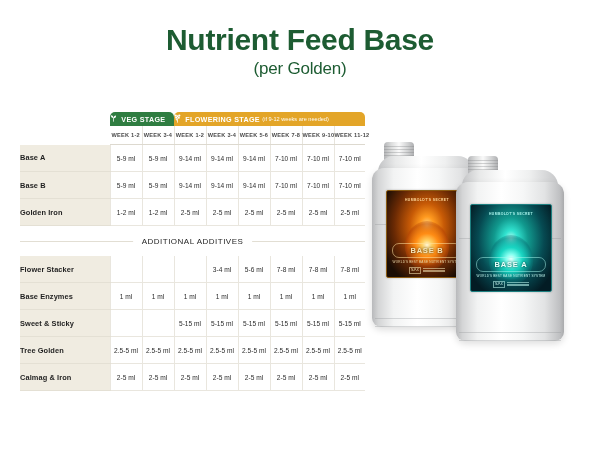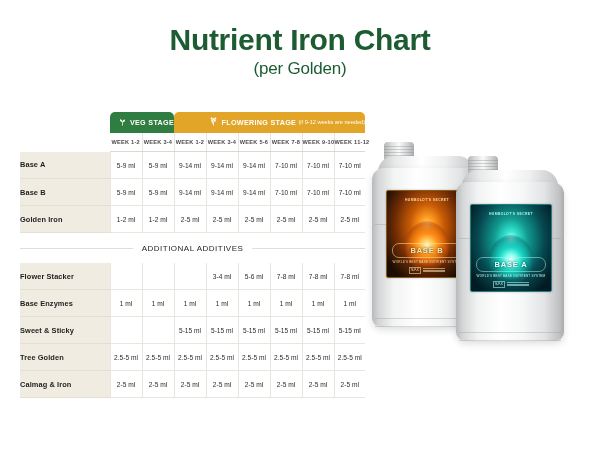--- a/index.html
+++ b/index.html
@@ -57,23 +57,23 @@
     width: 345px;
     table-layout: fixed;
   }
   table.feed td, table.feed th {
     padding: 0;
     margin: 0;
   }
 
   
   .stage-cell {
-    height: 21px;
+    height: 14px;
     vertical-align: middle;
-    text-align: right;
+    text-align: left;
     font-size: 7.2px;
     font-weight: bold;
     color: #ffffff;
     letter-spacing: 0.3px;
     white-space: nowrap;
   }
   .stage-veg {
     background: #2f7d41;
     border-top-left-radius: 5px;
     border-top-right-radius: 5px;
@@ -370,21 +370,21 @@
     width: 22px;
     height: 0.8px;
     background: rgba(235,220,175,0.6);
   }
   .label.teal .label-foot .lines span { background: rgba(180,240,232,0.6); }
 </style>
 </head>
 <body>
 
 <div class="title-wrap">
-  <div class="main-title">Nutrient Iron Chart</div>
+  <div class="main-title">Nutrient Feed Base</div>
   <div class="sub-title">(per Golden)</div>
 </div>
 
 <div class="content">
 
   <div class="chart-area">
 
     <table class="feed">
       <colgroup>
         <col style="width:90px">

